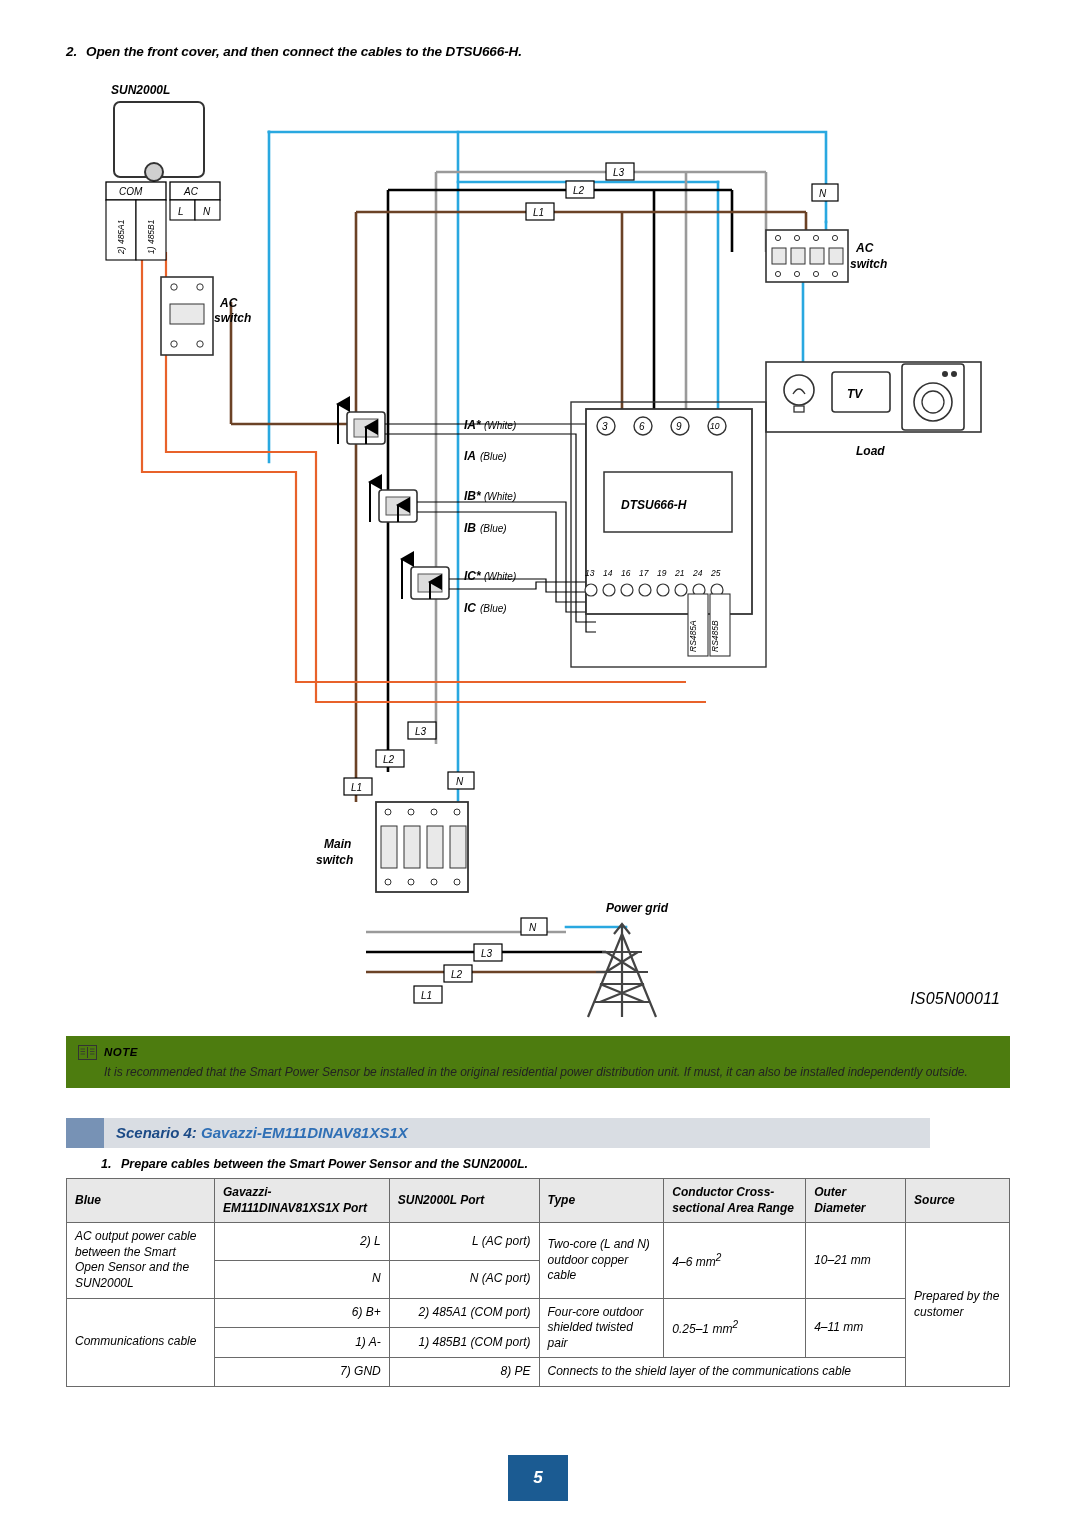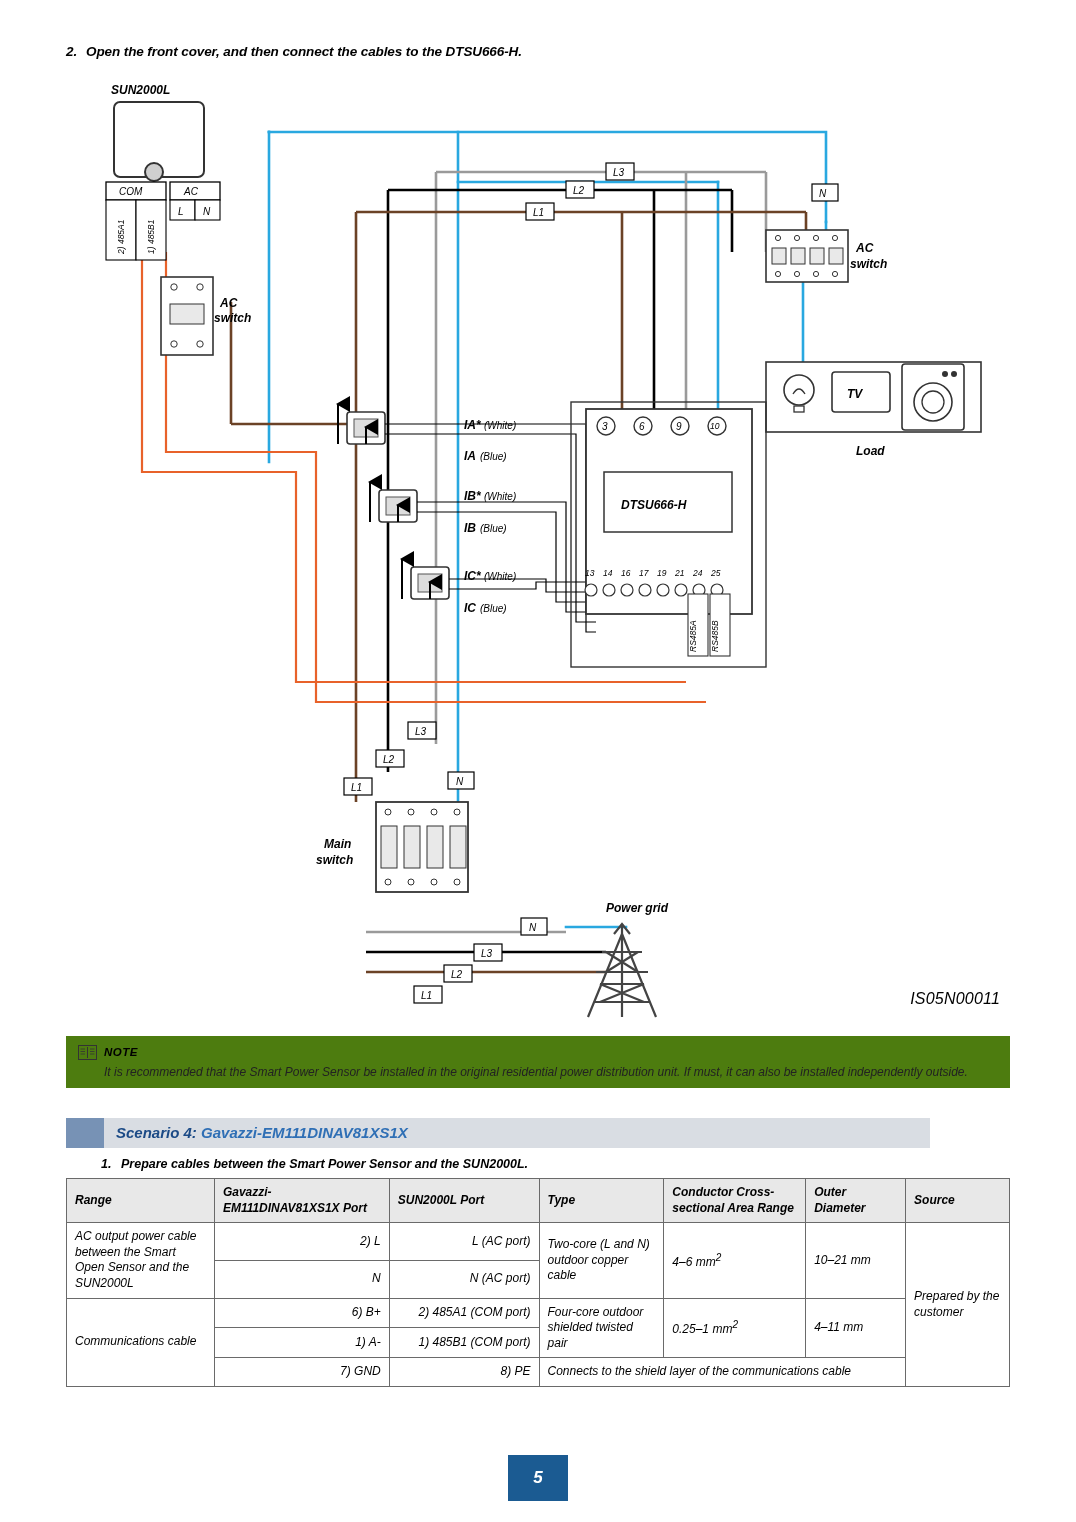--- a/index.html
+++ b/index.html
@@ -480,21 +480,21 @@
       <col style="width:148px">
         <col style="width:175px">
         <col style="width:150px">
       <col style="width:125px">
         <col style="width:142px">
         <col style="width:100px">
         <col style="width:104px">
     </colgroup>
     <thead>
       <tr>
-        <th>Range</th>
+        <th>Blue</th>
         <th>Gavazzi-EM111DINAV81XS1X Port</th>
         <th>SUN2000L Port</th>
         <th>Type</th>
         <th>Conductor Cross-sectional Area Range</th>
         <th>Outer Diameter</th>
         <th>Source</th>
       </tr>
     </thead>
     <tbody>
       <tr>

